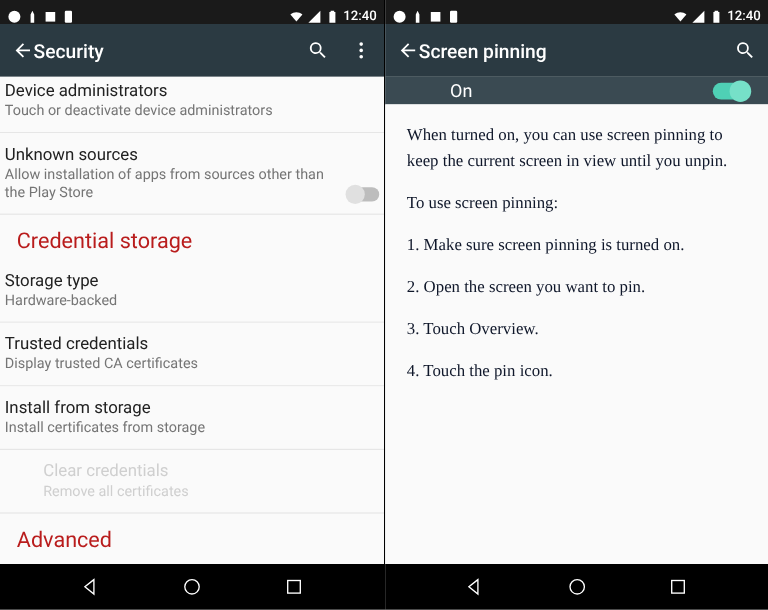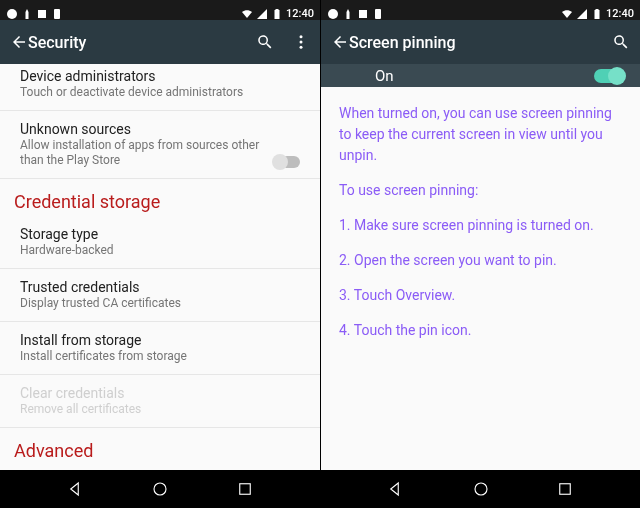--- a/index.html
+++ b/index.html
@@ -78,40 +78,41 @@
   .toggle.small {
     width: 26px; height: 12px;
   }
   .toggle.small::after { width: 16px; height: 16px; }
   .content {
     flex: 1;
     background: #fafafa;
     overflow: hidden;
   }
   .list-item {
-    padding: 10px 20px;
+    padding: 10px 4px;
     border-bottom: 1px solid #e6e6e6;
     background: #fafafa;
   }
   .list-item .primary { font-size: 14px; color: #212121; }
   .list-item .secondary { font-size: 12px; color: #757575; margin-top: 1px; line-height: 1.25; }
-  .list-item.disabled .primary, .list-item.disabled .secondary { color: #cfcfcf; }
+  .list-item.disabled .primary, .list-item.disabled .secondary { color: #cfcfcf; margin-left: 32px; }
   .section-header {
     padding: 12px 14px 4px;
     font-size: 18px;
     font-weight: 400;
     color: #b91c1c;
   }
   .row-with-toggle { display: flex; align-items: flex-end; gap: 8px; }
   .row-with-toggle .text { flex: 1; }
   .info-content {
     padding: 16px 18px;
     font-size: 14px;
-    color: #8b5cf6;
+    color: #0f172a;
     line-height: 1.5;
+    font-family: Liberation Serif, serif;
   }
   .info-content p { margin-bottom: 14px; }
   .navbar {
     height: 38px;
     background: #000;
     display: flex;
     align-items: center;
     justify-content: space-evenly;
   }
   .navbar svg { width: 18px; height: 18px; fill: none; stroke: #fff; stroke-width: 1.5; }

